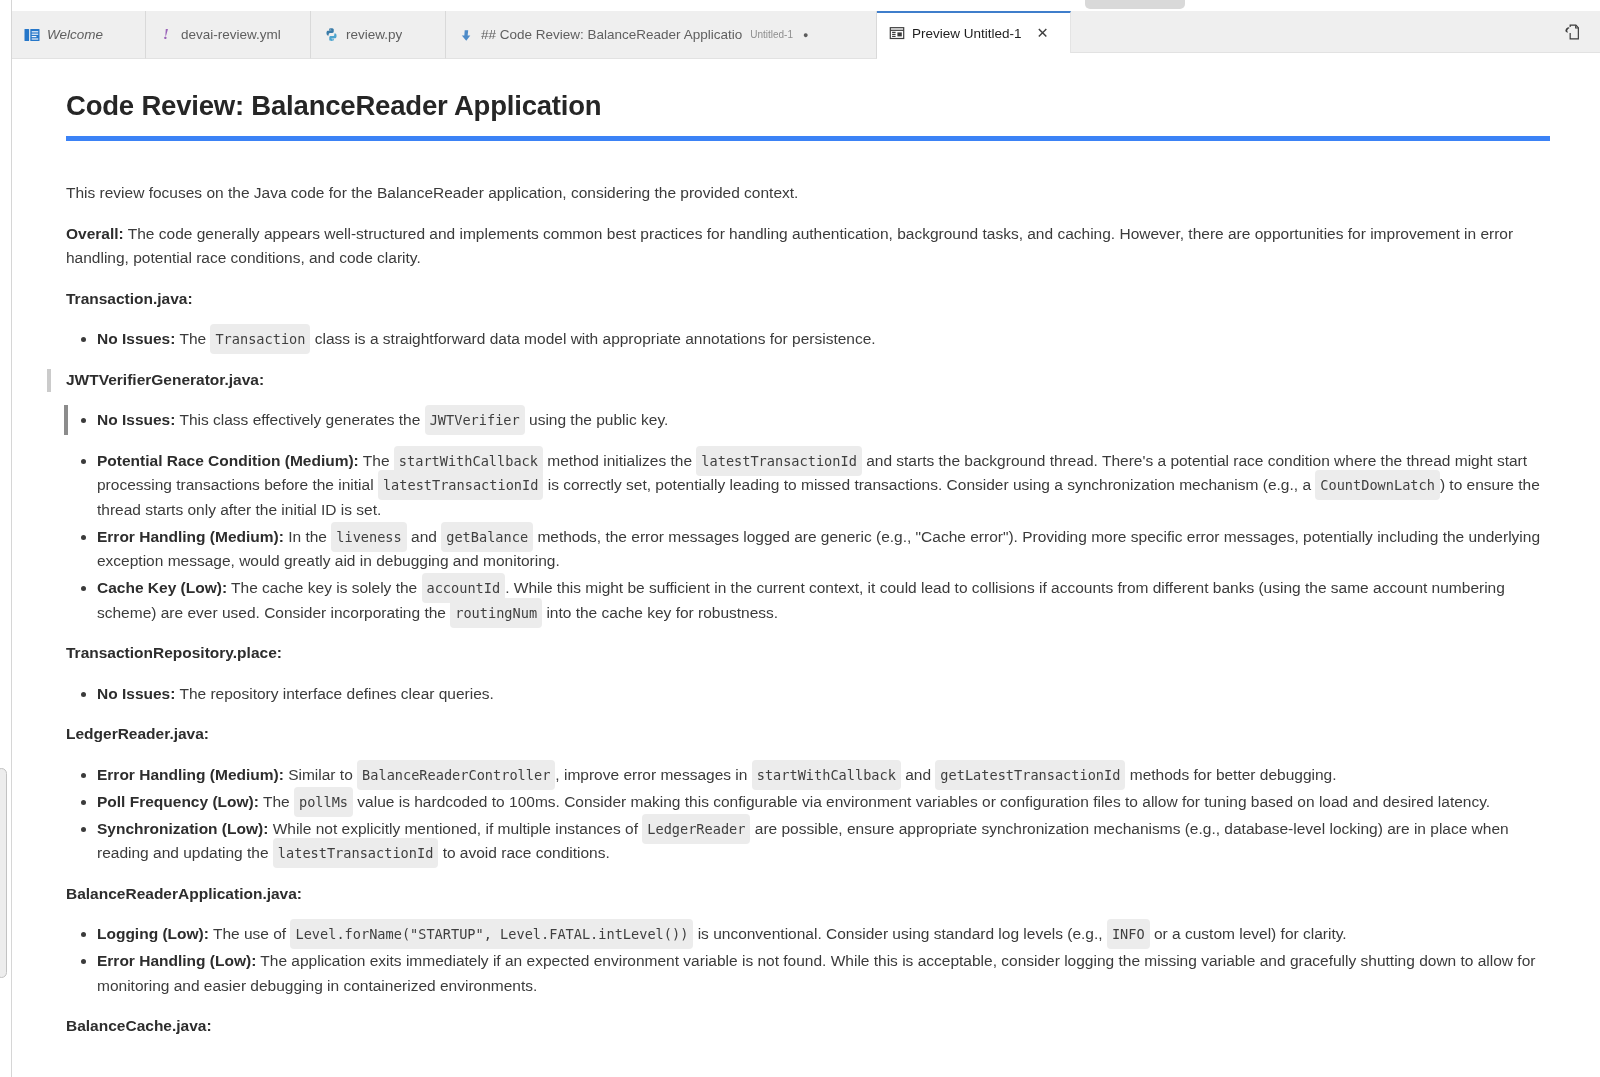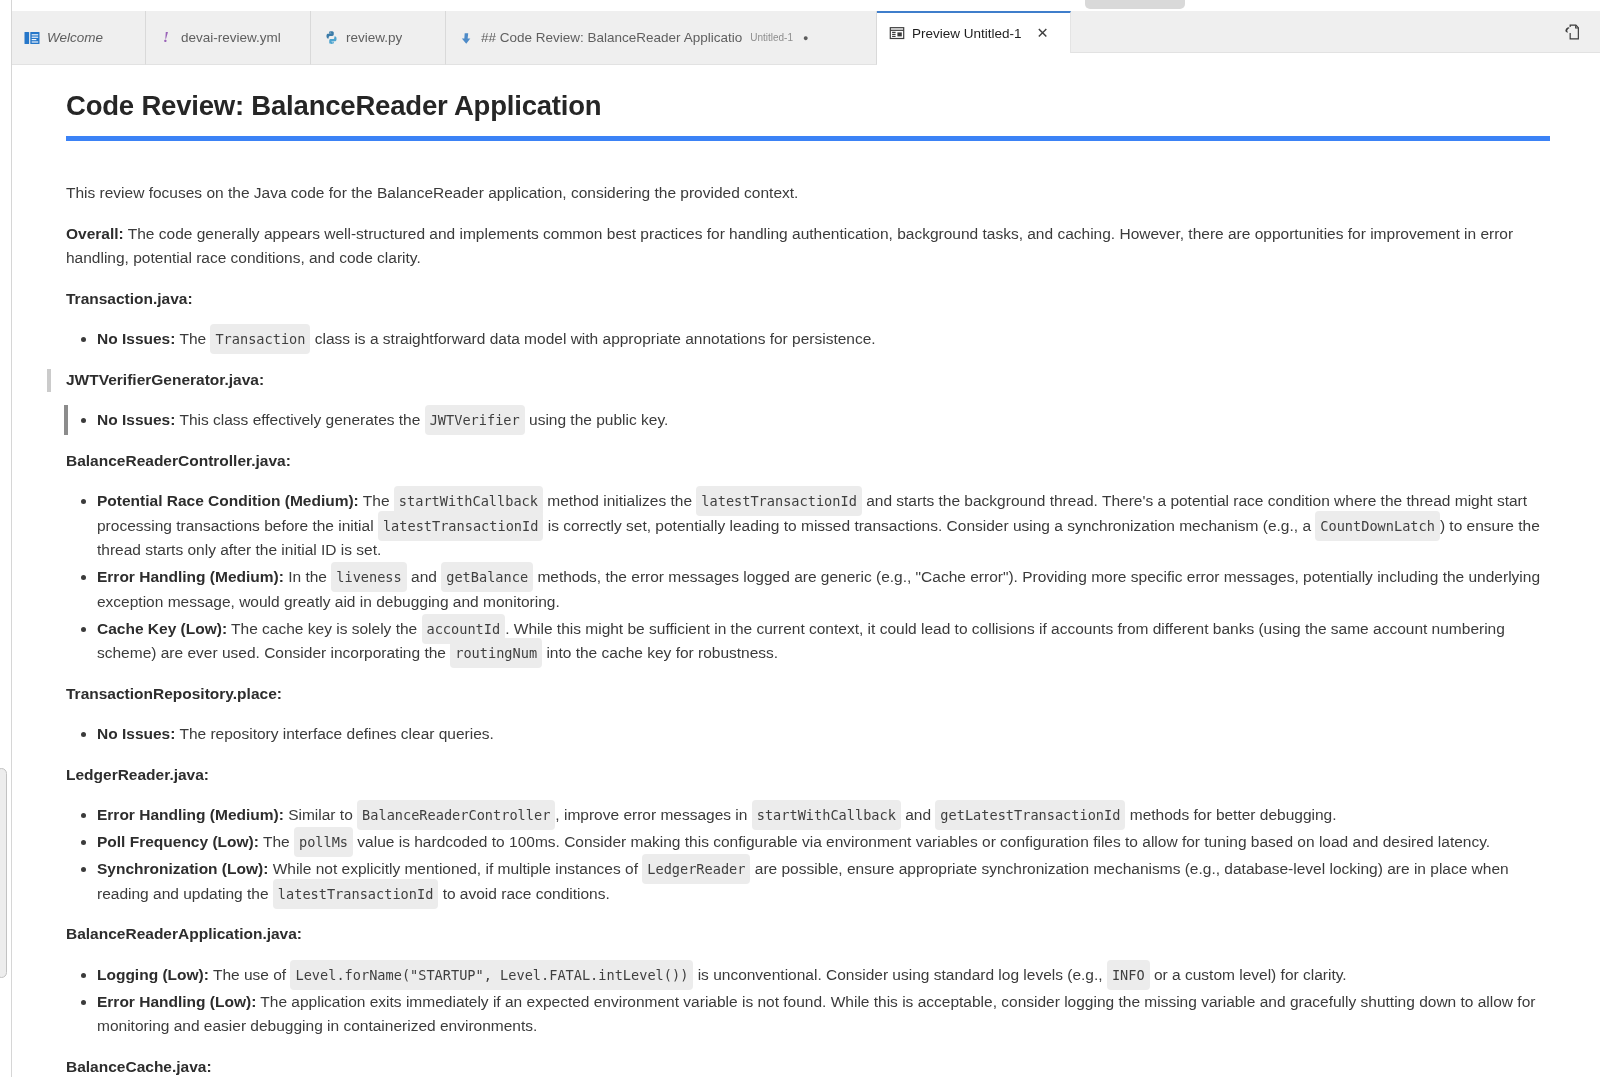--- a/index.html
+++ b/index.html
@@ -14,21 +14,21 @@
 
   .main { margin-left: 12px; }
 
   .top-strip { height: 11px; background: #fff; position: relative; }
   .drag-pill { position: absolute; left: 1073px; top: 0; width: 100px; height: 9px;
                background: #d9d9d9; border-radius: 0 0 5px 5px; }
 
   
   .tab-bar { display: flex; height: 42px; background: #efefef; align-items: stretch; }
   .tab { display: flex; align-items: center; gap: 7px; padding: 0 12px;
-         height: 54px; align-self: flex-start; border-bottom: 1px solid #e2e2e2;
+         height: 48px; align-self: flex-start; border-bottom: 1px solid #e2e2e2;
          border-right: 1px solid #d9d9d9; font-size: 13.5px; color: #5f5f5f;
          background: #efefef; white-space: nowrap; overflow: hidden; cursor: pointer; }
   .t1 { width: 134px; } .t2 { width: 165px; } .t3 { width: 135px; }
   .t4 { width: 431px; } .t5 { width: 194px; }
   .tab.active { background: #fff; color: #1d1d1d; height: 42px; border-bottom: none;
                 border-top: 2.5px solid #3f7ecb; border-right-color: #e4e4e4; }
   .tlabel { overflow: hidden; }
   .italic { font-style: italic; }
   .tdesc { color: #8e8e8e; font-size: 10px; margin-left: 1px; }
   .tdot { color: #5c5c5c; font-size: 9px; margin-left: 3px; }
@@ -151,21 +151,20 @@
     <p id="overall-p"><strong>Overall:</strong><span> The code generally appears well-structured and implements common best practices for handling authentication, background tasks, and caching. However, there are opportunities for improvement in error handling, potential race conditions, and code clarity.</span></p>
     <div id="sections">
         <p class="sec"><strong>Transaction.java:</strong></p>
         <ul>
           <li><strong>No Issues:</strong><span> The </span><code>Transaction</code><span> class is a straightforward data model with appropriate annotations for persistence.</span></li>
         </ul>
         <p class="sec marked"><strong>JWTVerifierGenerator.java:</strong></p>
         <ul>
           <li class="marked-li"><strong>No Issues:</strong><span> This class effectively generates the </span><code>JWTVerifier</code><span> using the public key.</span></li>
         </ul>
-        <p class="sec"><strong>BalanceReaderController.java:</strong></p>
         <ul>
           <li><strong>Potential Race Condition (Medium):</strong><span> The </span><code>startWithCallback</code><span> method initializes the </span><code>latestTransactionId</code><span> and starts the background thread. There's a potential race condition where the thread might start processing transactions before the initial </span><code>latestTransactionId</code><span> is correctly set, potentially leading to missed transactions. Consider using a synchronization mechanism (e.g., a </span><code>CountDownLatch</code><span>) to ensure the thread starts only after the initial ID is set.</span></li>
           <li><strong>Error Handling (Medium):</strong><span> In the </span><code>liveness</code><span> and </span><code>getBalance</code><span> methods, the error messages logged are generic (e.g., "Cache error"). Providing more specific error messages, potentially including the underlying exception message, would greatly aid in debugging and monitoring.</span></li>
           <li><strong>Cache Key (Low):</strong><span> The cache key is solely the </span><code>accountId</code><span>. While this might be sufficient in the current context, it could lead to collisions if accounts from different banks (using the same account numbering scheme) are ever used. Consider incorporating the </span><code>routingNum</code><span> into the cache key for robustness.</span></li>
         </ul>
         <p class="sec"><strong>TransactionRepository.place:</strong></p>
         <ul>
           <li><strong>No Issues:</strong><span> The repository interface defines clear queries.</span></li>
         </ul>
         <p class="sec"><strong>LedgerReader.java:</strong></p>

